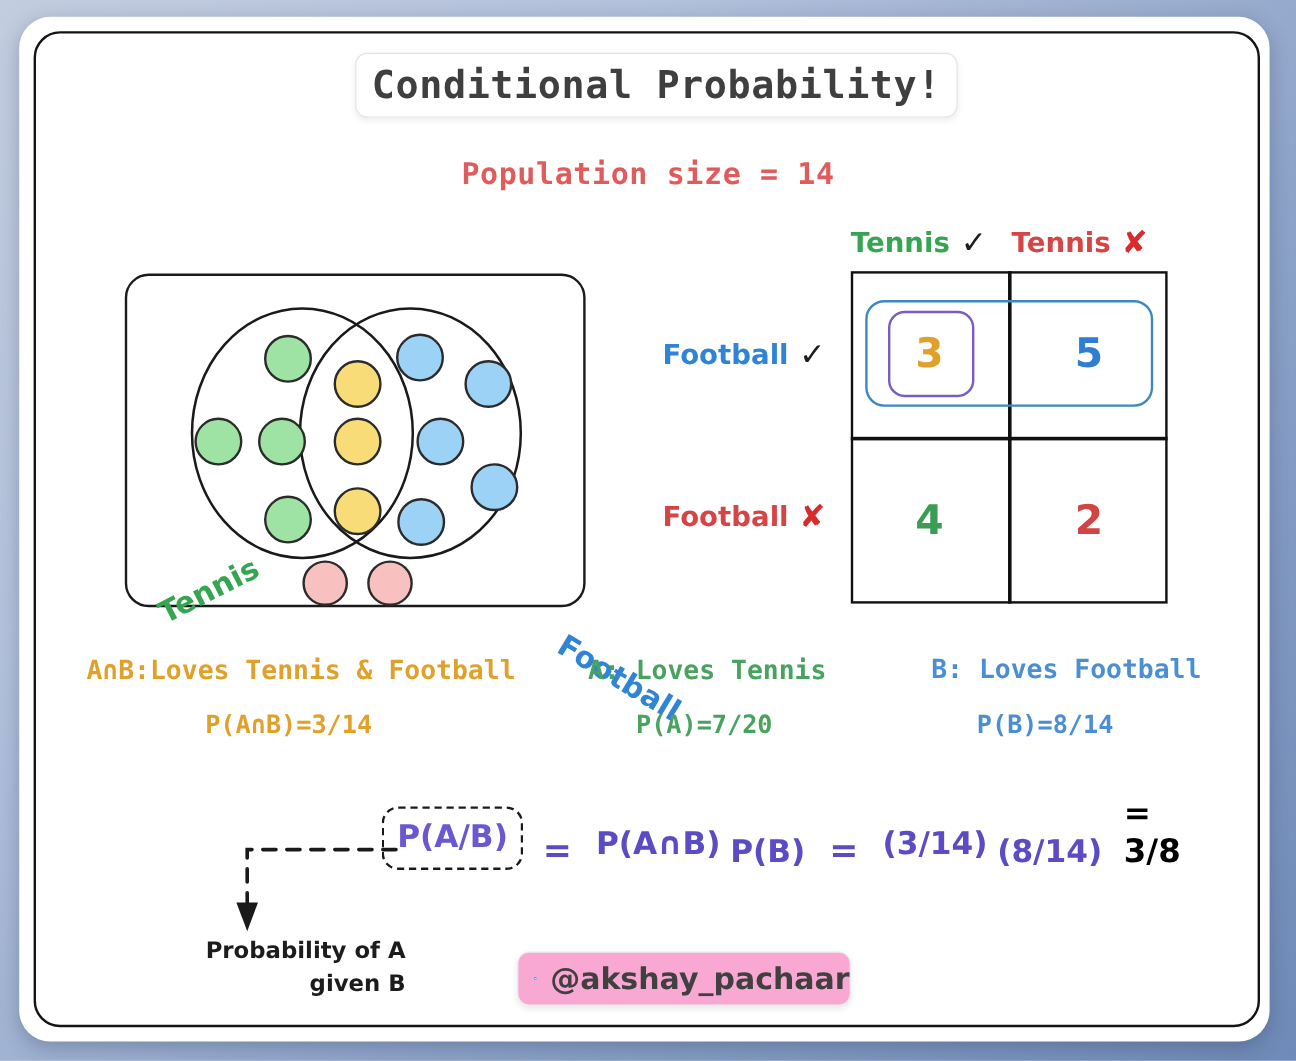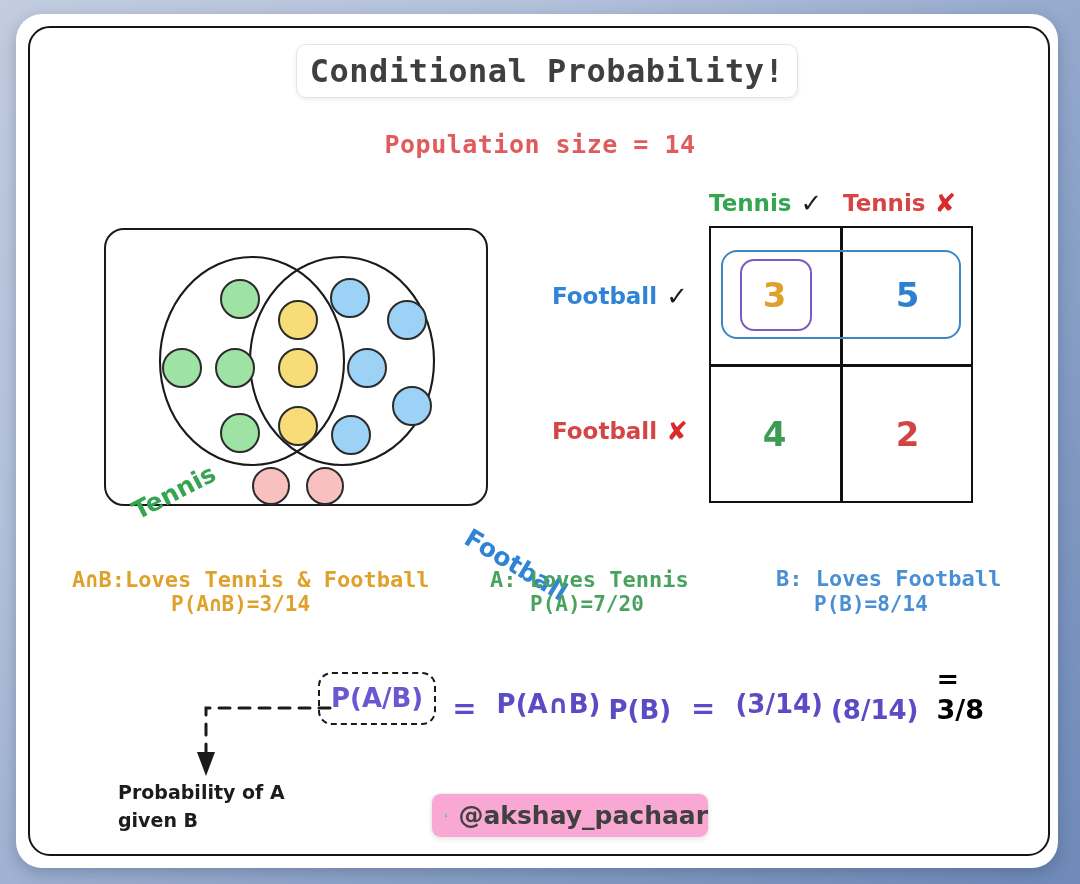--- a/index.html
+++ b/index.html
@@ -93,21 +93,21 @@
   .h-tennis-y{left:709px;top:190px;color:#36a552;}
   .h-tennis-n{left:843px;top:190px;color:#d64545;}
   .h-foot-y{left:552px;top:283px;color:#2f84d6;}
   .h-foot-n{left:552px;top:418px;color:#d64545;}
   .mark{font-size:26px;font-weight:700;line-height:1;}
   .mark-check{color:#1d1d1d;}
   .mark-x-red{color:#d92b2b;}
 
   
   .leg{position:absolute;font-family:"DejaVu Sans Mono",monospace;font-weight:700;white-space:nowrap;}
-  .leg-title{font-size:22px;margin-top:20px;}
+  .leg-title{font-size:22px;}
   .leg-sub{font-size:21px;}
   .leg-ab{left:72px;top:547px;color:#e0a12a;}
   .leg-ab-p{left:171px;top:592px;color:#e0a12a;}
   .leg-a{left:490px;top:547px;color:#49a35f;}
   .leg-a-p{left:530px;top:592px;color:#49a35f;}
   .leg-b{left:776px;top:546px;color:#4a8fd4;}
   .leg-b-p{left:814px;top:592px;color:#4a8fd4;}
 
   
   .formula{
@@ -123,21 +123,21 @@
   .eq{font-size:29px;color:#5b4bc4;padding:0 2px;}
   .frac{display:flex;flex-direction:row;align-items:center;}
   .frac .num{font-size:26px;color:#5b4bc4;padding:0 4px 3px 4px;}
   .frac .bar{height:4px;background:#5b4bc4;width:100%;border-radius:2px;}
   .frac .den{font-size:26px;color:#5b4bc4;padding:10px 4px 0 4px;}
   .fx-result{font-size:27px;color:#000000;}
 
   
   .anno-svg{position:absolute;left:130px;top:690px;}
   .anno-text{
-    position:absolute;left:118px;top:779px;width:220px;text-align:left;
+    position:absolute;left:118px;top:779px;width:220px;text-align:right;
     font-family:"DejaVu Sans",sans-serif;font-size:19px;font-weight:600;color:#1c1c1c;line-height:1.45;
   }
 
   
   .badge{
     position:absolute;left:431px;top:793px;width:278px;height:45px;
     background:#f9a8d4;border:1.4px solid #ececec;border-radius:10px;
     box-shadow:0 2px 5px rgba(0,0,0,.09);
     display:flex;align-items:center;gap:11px;padding-left:13px;box-sizing:border-box;
   }

